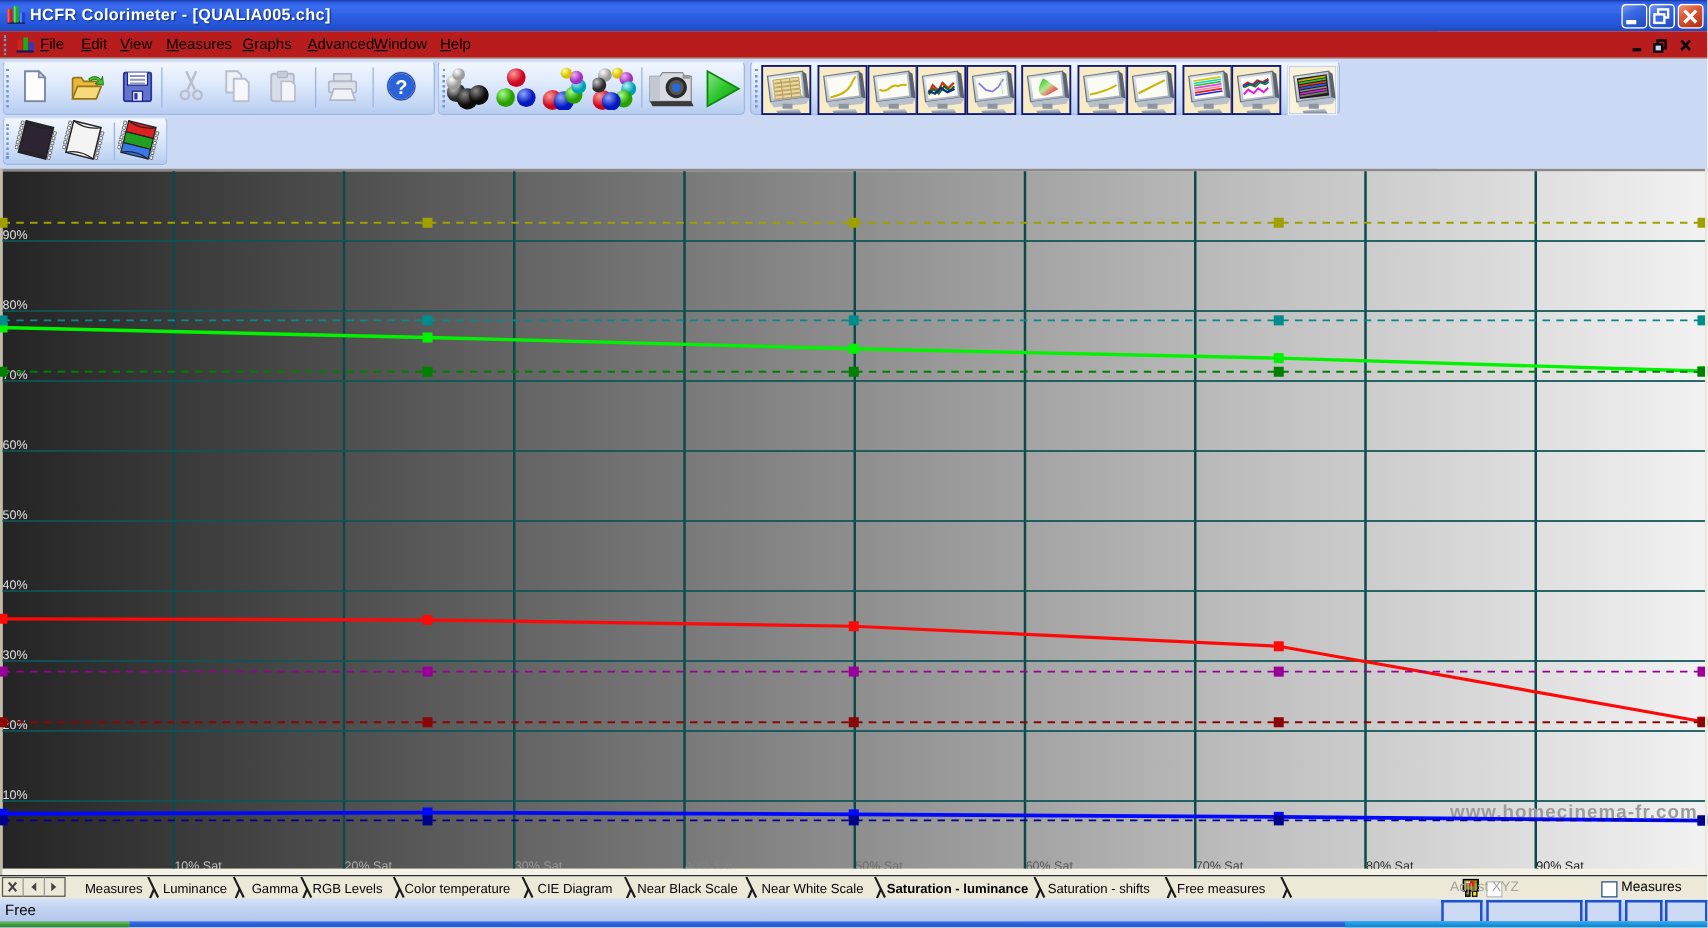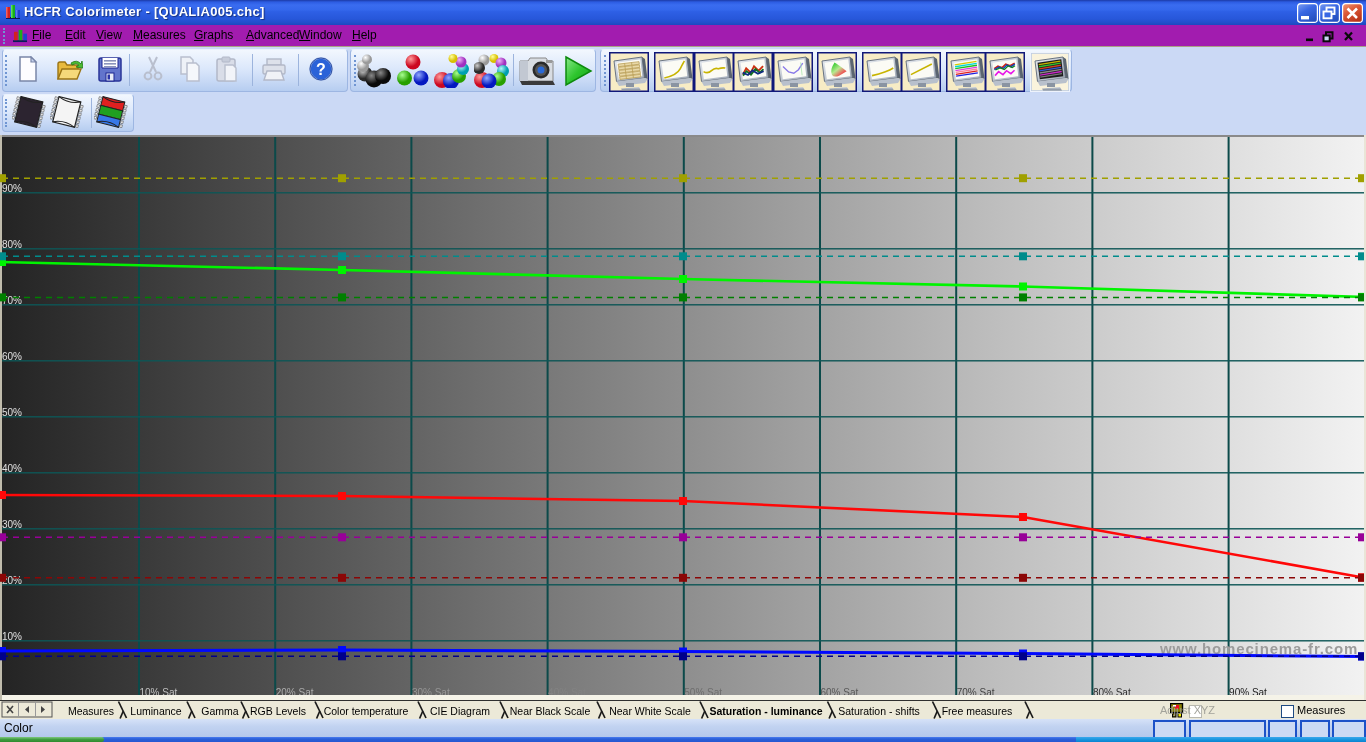--- a/index.html
+++ b/index.html
@@ -4,21 +4,21 @@
  font-family:"Liberation Sans",sans-serif;}
 *{box-sizing:border-box;}
 .abs{position:absolute;}
 #app{position:relative;width:1150px;height:742px;background:#c6d6f2;}
 
 #title{left:0;top:0;width:1366px;height:25px;
  background:linear-gradient(180deg,#1c3aa6 0,#2c5ce2 2px,#3a6cf0 5px,#3467ec 10px,#2e60e6 45%,#2757da 75%,#2150cc 90%,#1c49c0 100%);}
 #title .txt{left:24px;top:4px;color:#fff;font-size:13px;font-weight:bold;
  text-shadow:1px 1px 1px #15307e; letter-spacing:0.3px;white-space:pre;}
 
-#menu{left:0;top:25px;width:1366px;height:22px;background:#a21caf;border-bottom:1px solid #a9a185;}
+#menu{left:0;top:25px;width:1366px;height:22px;background:#b91c1c;border-bottom:1px solid #a9a185;}
 .mitem{top:3px;font-size:12px;color:#000;}
 .mitem u{text-decoration:underline;}
 
 #tbarea{left:0;top:47px;width:1366px;height:88px;background:#cbd9f5;}
 .raft{background:linear-gradient(180deg,#f2f7fe 0,#dce8fb 45%,#c6d8f5 78%,#b6cdf0 100%);
  border-radius:4px;border:1px solid #9db6e2;border-top-color:#eaf2fd;}
 .grip{width:3px;border-left:2px dotted #6f95d2;}
 .tsep{width:1px;background:#9cb4dd;}
 svg{position:absolute;}
 
@@ -663,21 +663,21 @@
         <rect x="3" y="2" width="3" height="1.6" fill="#fff"></rect>
 <rect x="2.5" y="10" width="3.5" height="4" fill="#6a6000" stroke="#000"></rect>
 <rect x="8" y="10" width="3.5" height="4" fill="#f0e800" stroke="#000"></rect>
 </svg>
 <div class="abs cbx dis" style="left:1189px"></div>
 <div class="abs tabt" style="left:1160px;color:#a3a39b">Adjust XYZ</div>
 <div class="abs cbx" style="left:1281px"></div>
 <div class="abs tabt" style="left:1297px">Measures</div>
 </div>
 <div id="status" class="abs">
-<div class="abs rdy">Color</div>
+<div class="abs rdy">Free</div>
 <div class="abs pane" style="left:1153px;width:33px"></div>
 <div class="abs pane" style="left:1189px;width:77px"></div>
 <div class="abs pane" style="left:1268px;width:29px"></div>
 <div class="abs pane" style="left:1300px;width:30px"></div>
 <div class="abs pane" style="left:1332px;width:34px"></div>
 </div>
 <div id="task" class="abs">
       <div class="abs start"></div>
       <div class="abs tray"></div>
     </div>

